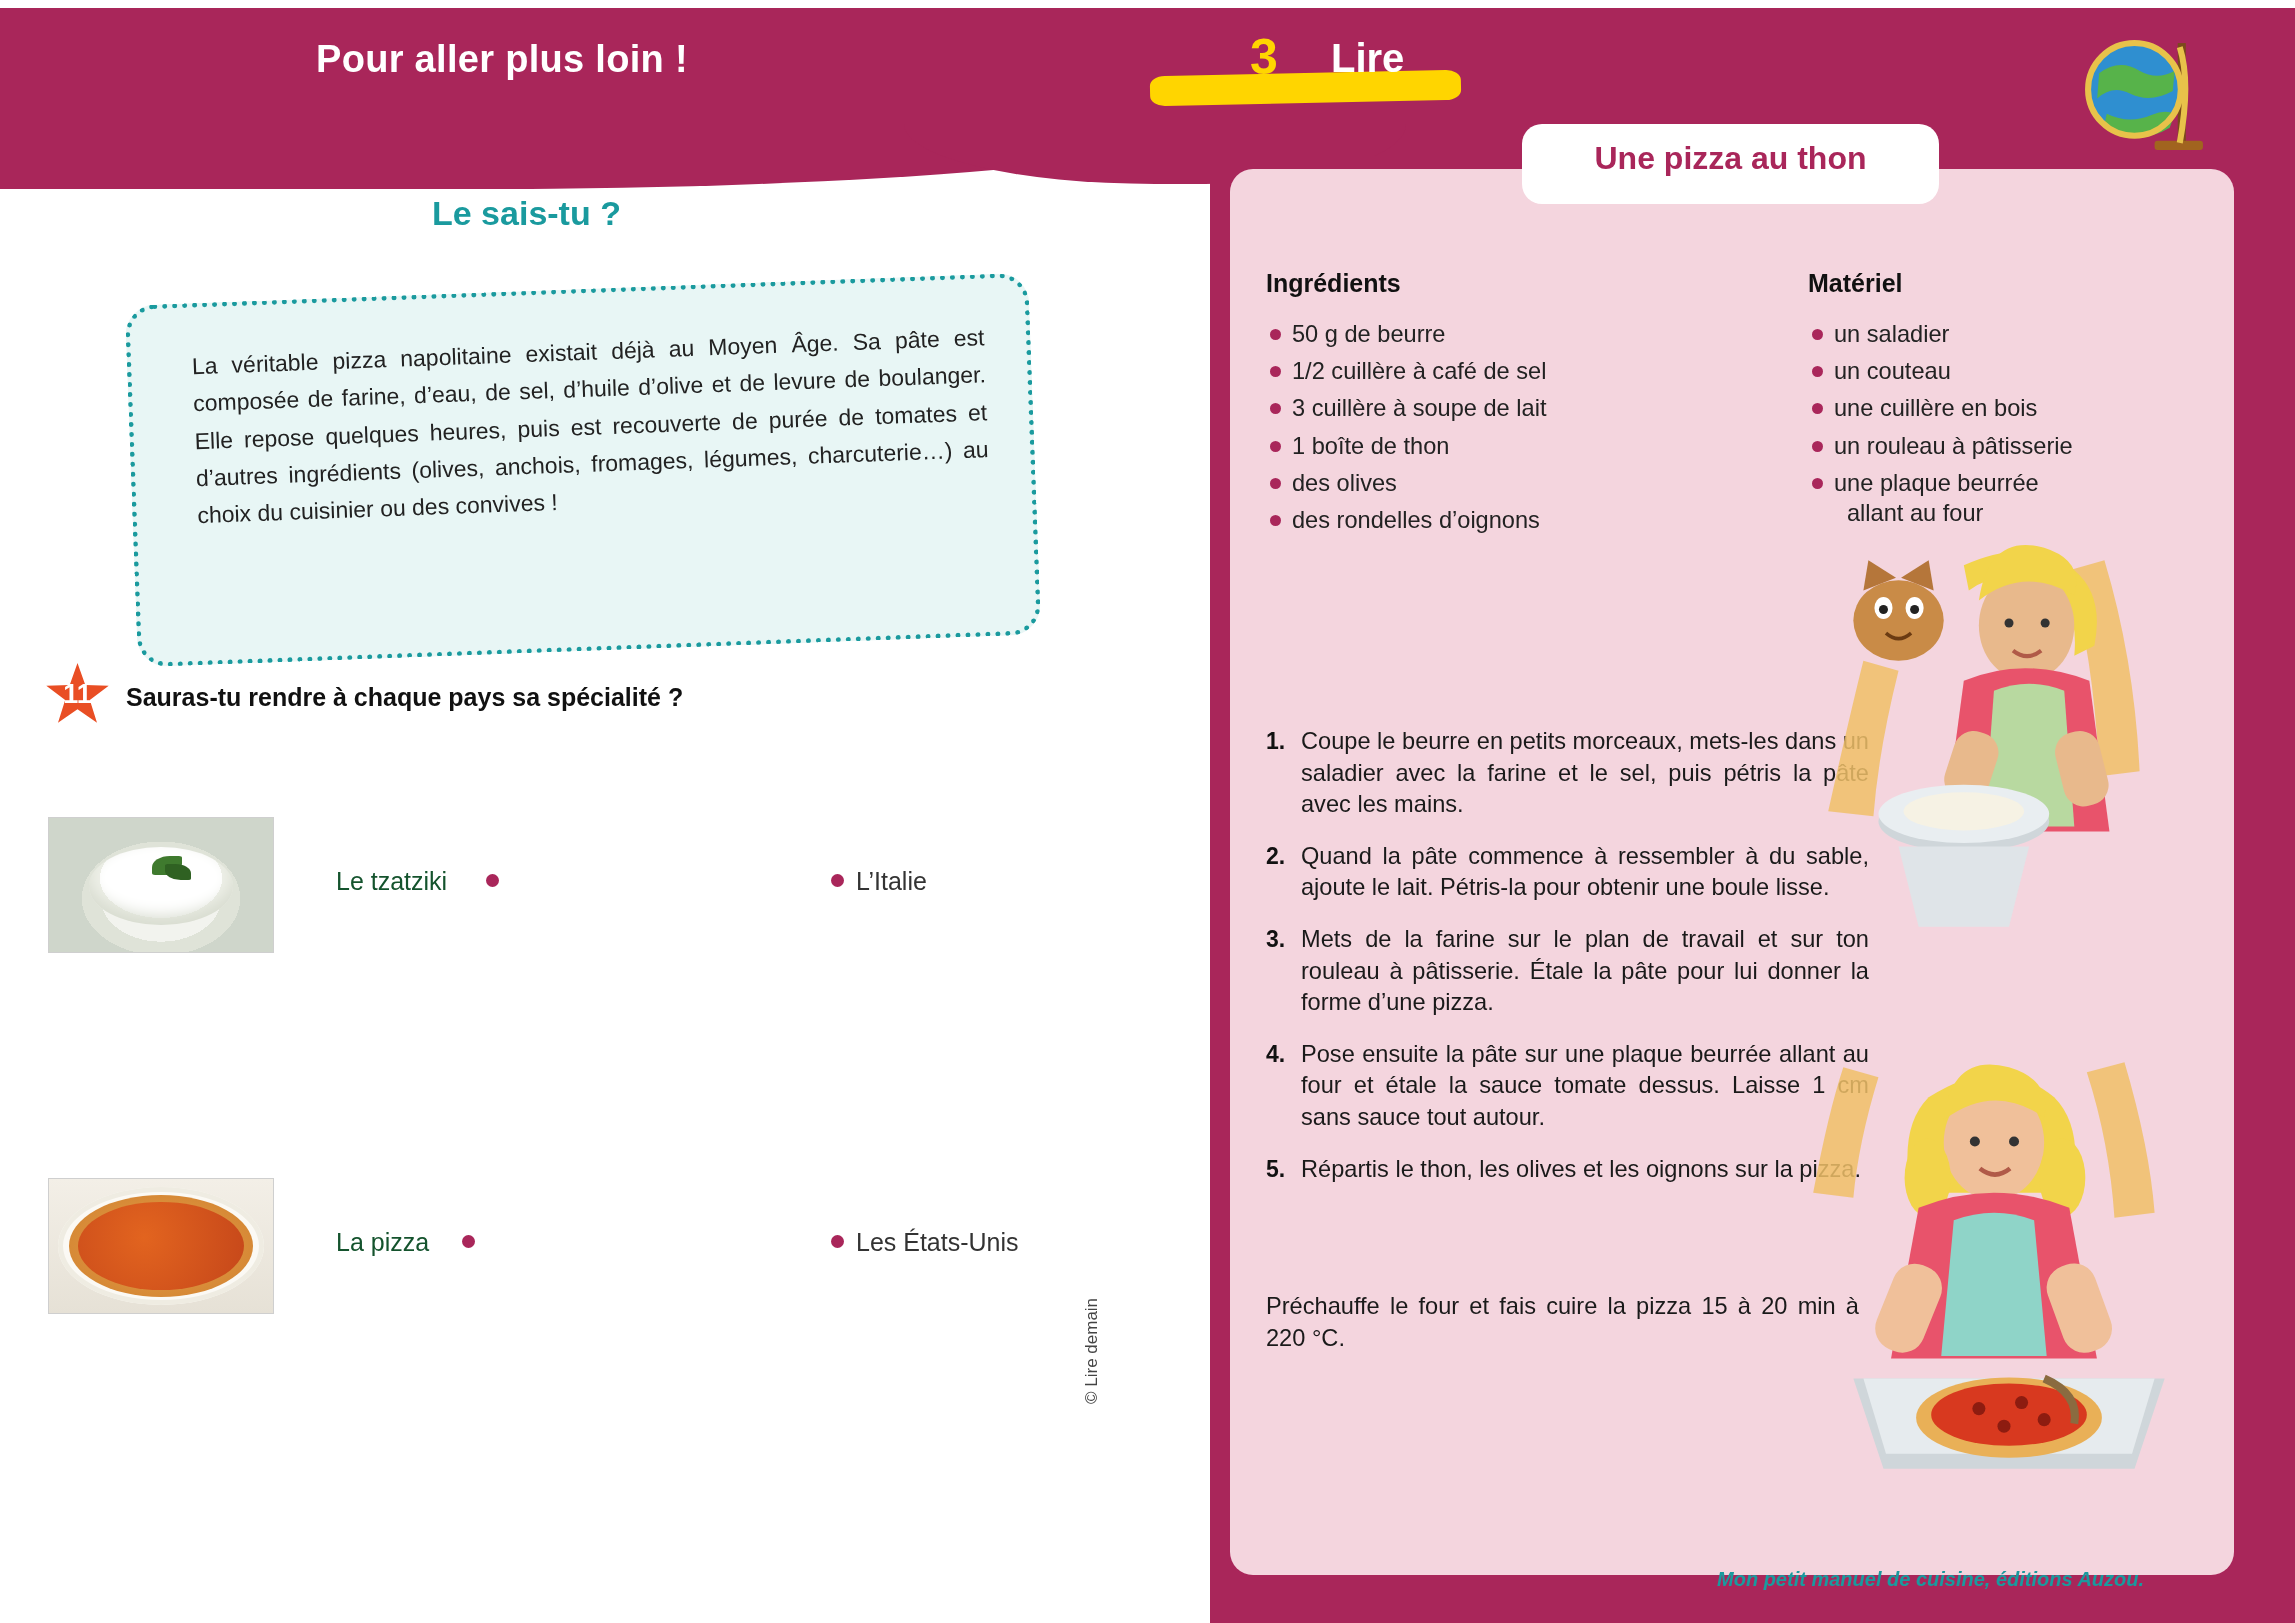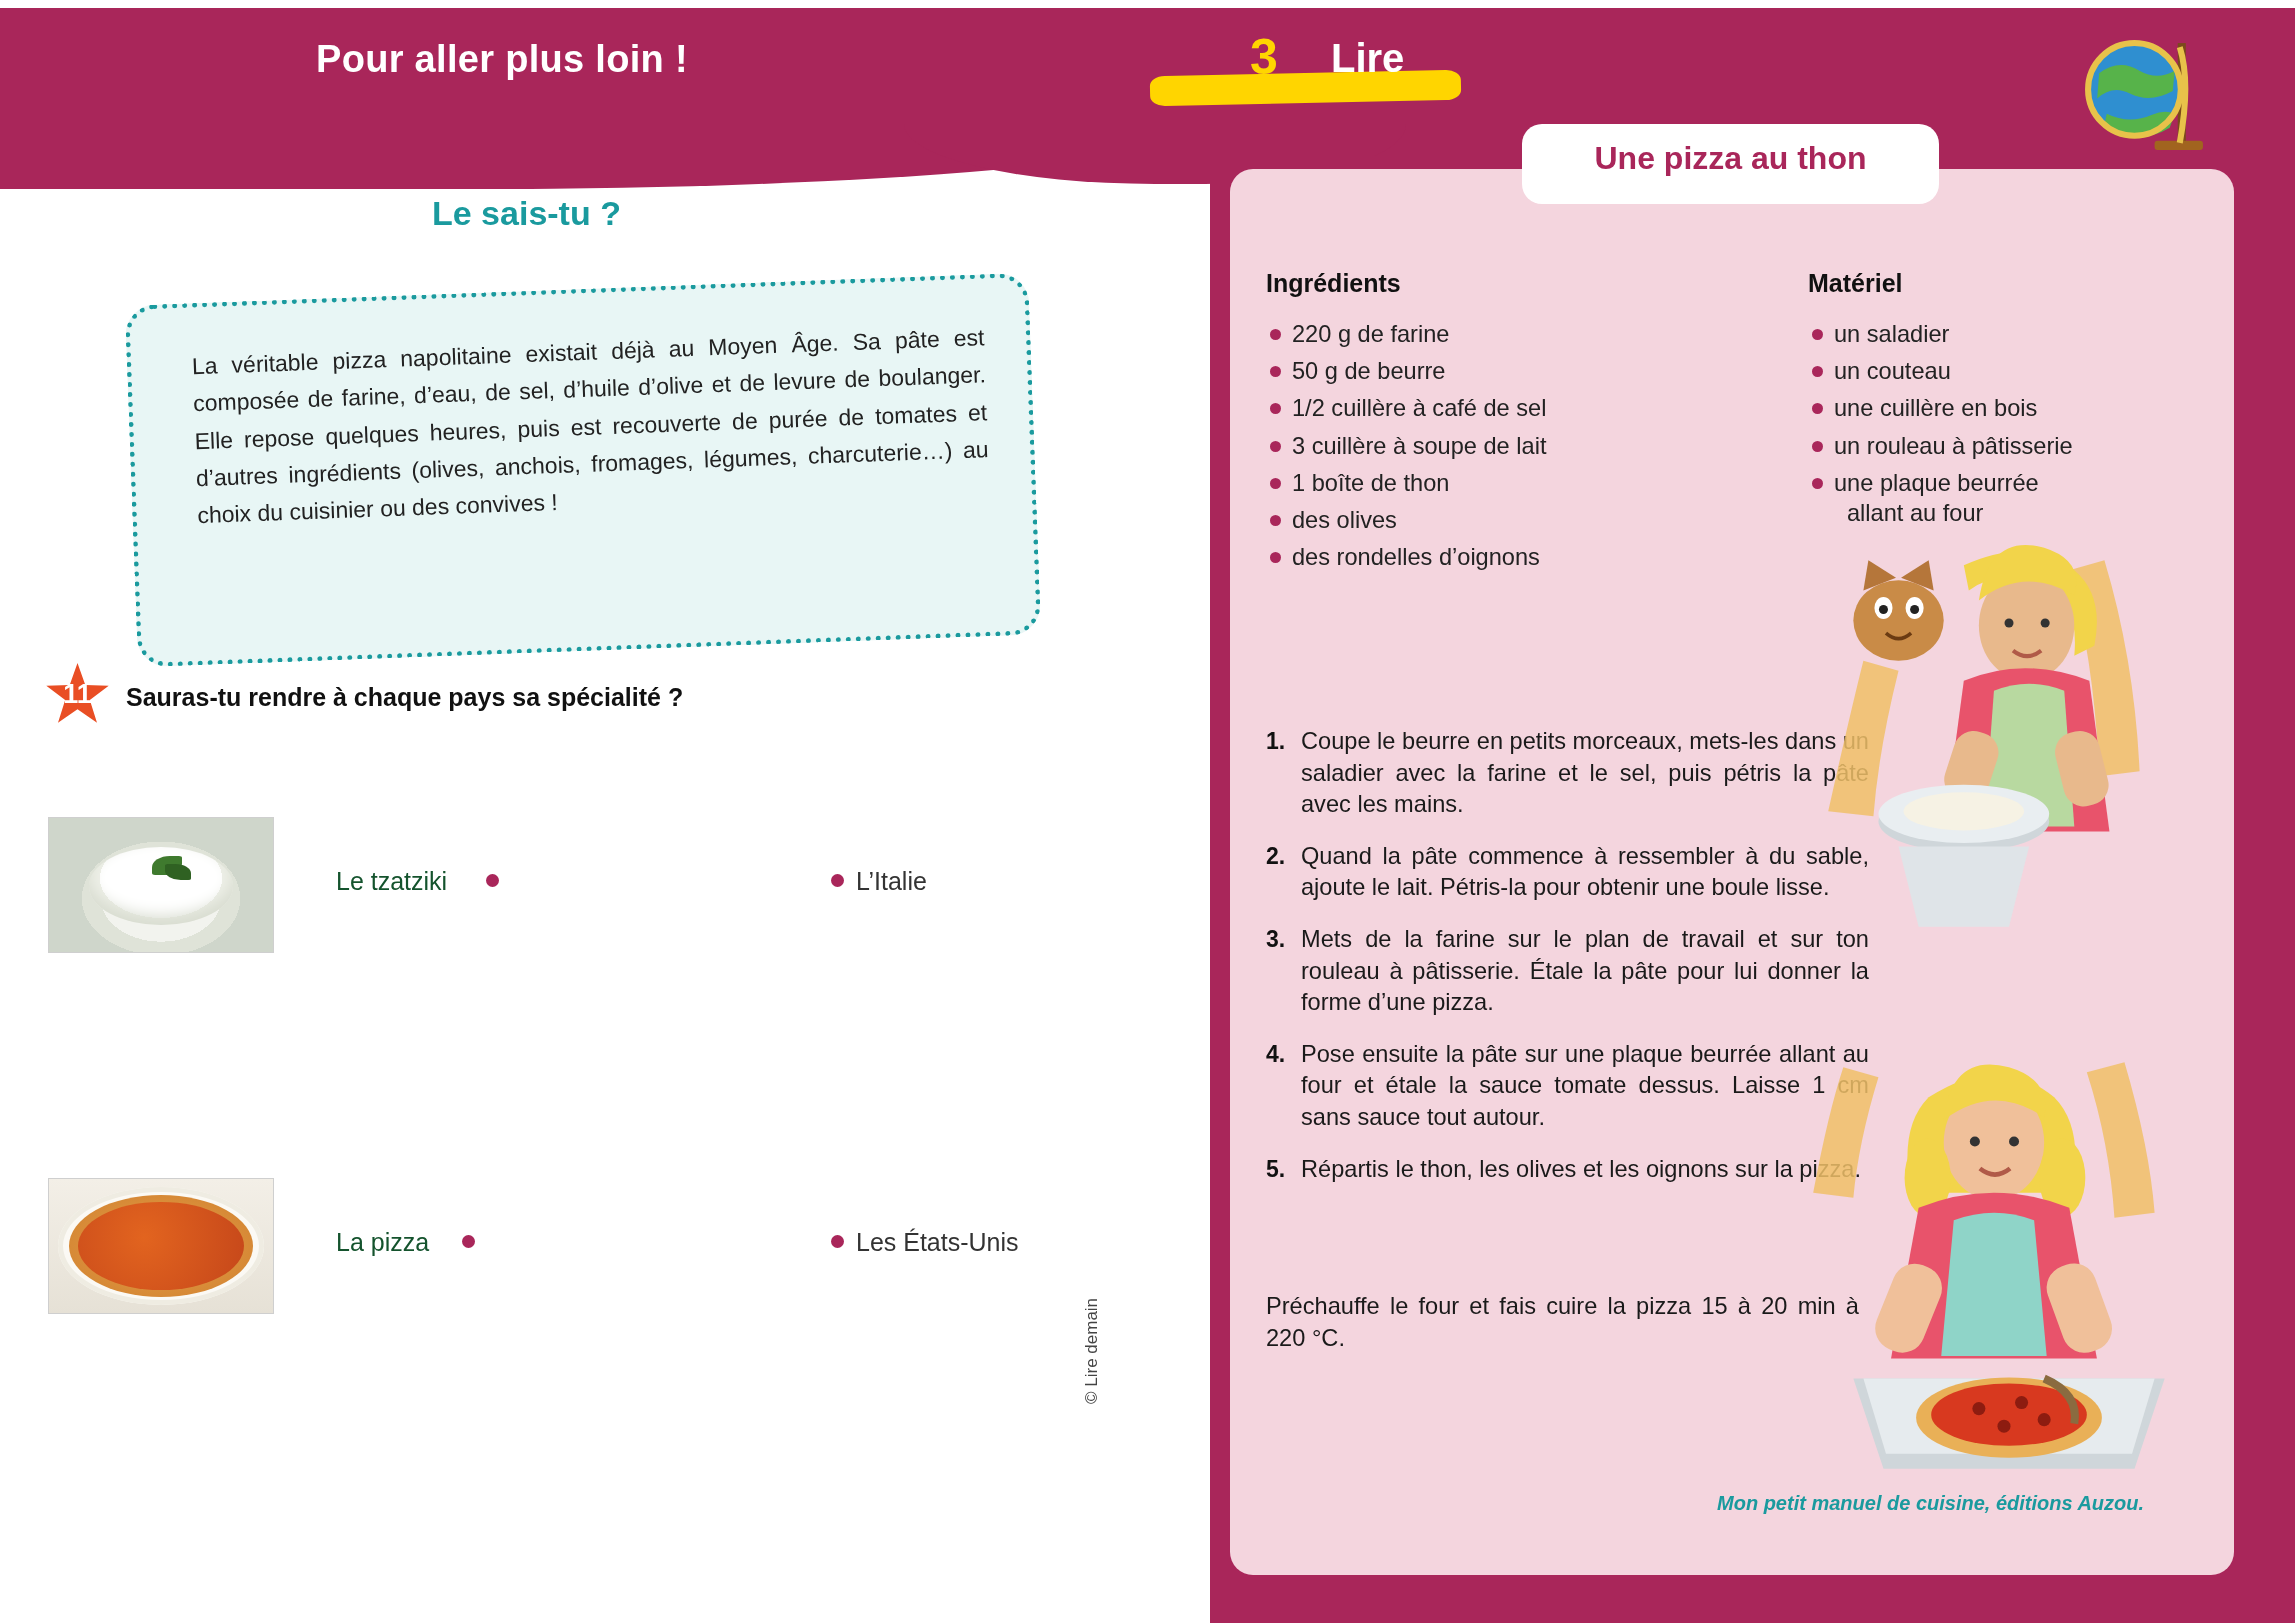--- a/index.html
+++ b/index.html
@@ -198,21 +198,21 @@
   .step-num {
     position: absolute; left: 0; top: 2px;
     color: #111; font-size: 23px; font-weight: bold;
   }
   .step-text { color: #1a1a1a; font-size: 23.6px; line-height: 1.34; text-align: justify; }
   .final-note {
     position: absolute; left: 1266px; top: 1283px; width: 593px;
     color: #1a1a1a; font-size: 23.6px; line-height: 1.34; text-align: justify;
   }
   .source-credit {
-    position: absolute; left: 1717px; top: 1484px;
+    position: absolute; left: 1717px; top: 1560px;
     color: #1a9a9e; font-size: 20px; font-weight: bold; font-style: italic;
   }
 
   
   .illus1 { position:absolute; left: 1798px; top: 492px; width: 417px; height: 462px; }
   .illus2 { position:absolute; left: 1793px; top: 1019px; width: 427px; height: 477px; }
 </style>
 </head>
 <body>
 
@@ -285,21 +285,20 @@
 
   <div class="right-panel"></div>
   <div class="recipe-card"></div>
   <div class="recipe-title-box"></div>
   <div class="recipe-title">Une pizza au thon</div>
 
   <div class="col-heading" style="left:1266px; top:261px;">Ingrédients</div>
   <div class="col-heading" style="left:1808px; top:261px;">Matériel</div>
 
   <div class="ing-list">
-    <div class="li">220 g de farine</div>
     <div class="li">50 g de beurre</div>
     <div class="li">1/2 cuillère à café de sel</div>
     <div class="li">3 cuillère à soupe de lait</div>
     <div class="li">1 boîte de thon</div>
     <div class="li">des olives</div>
     <div class="li">des rondelles d’oignons</div>
   </div>
 
   <div class="mat-list">
     <div class="li">un saladier</div>

